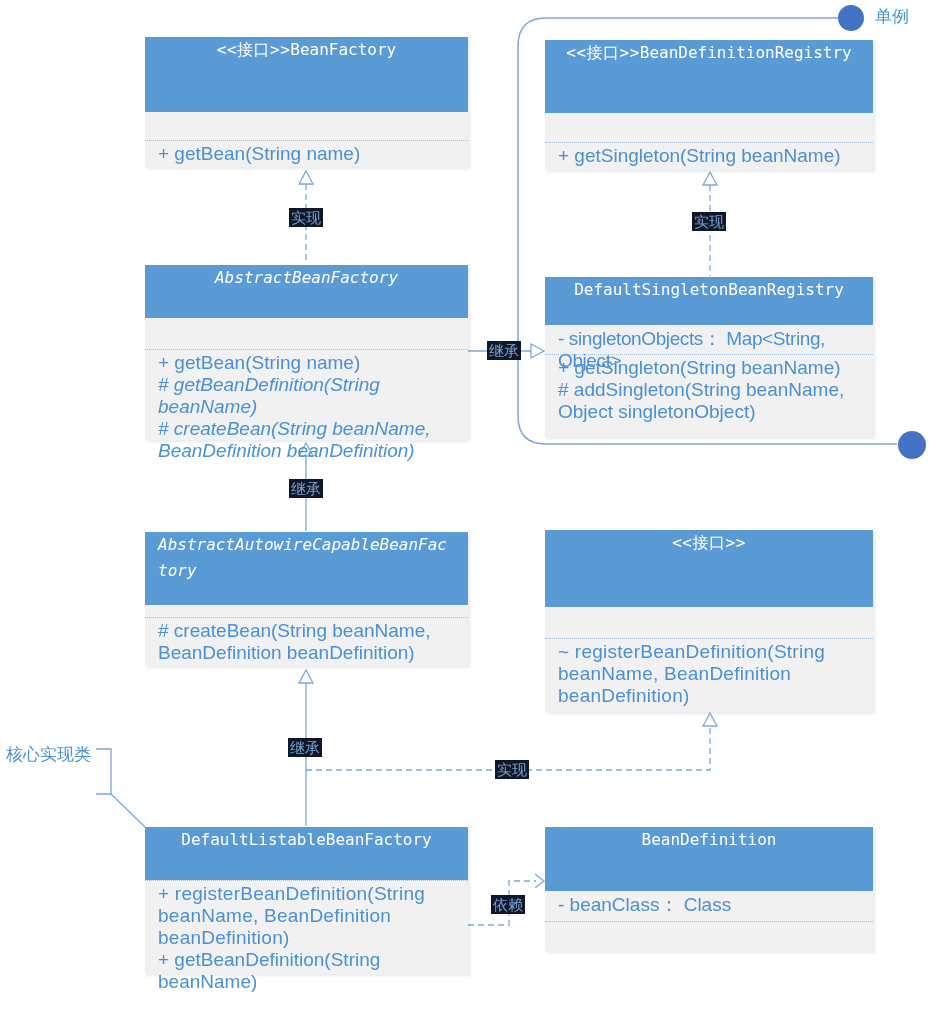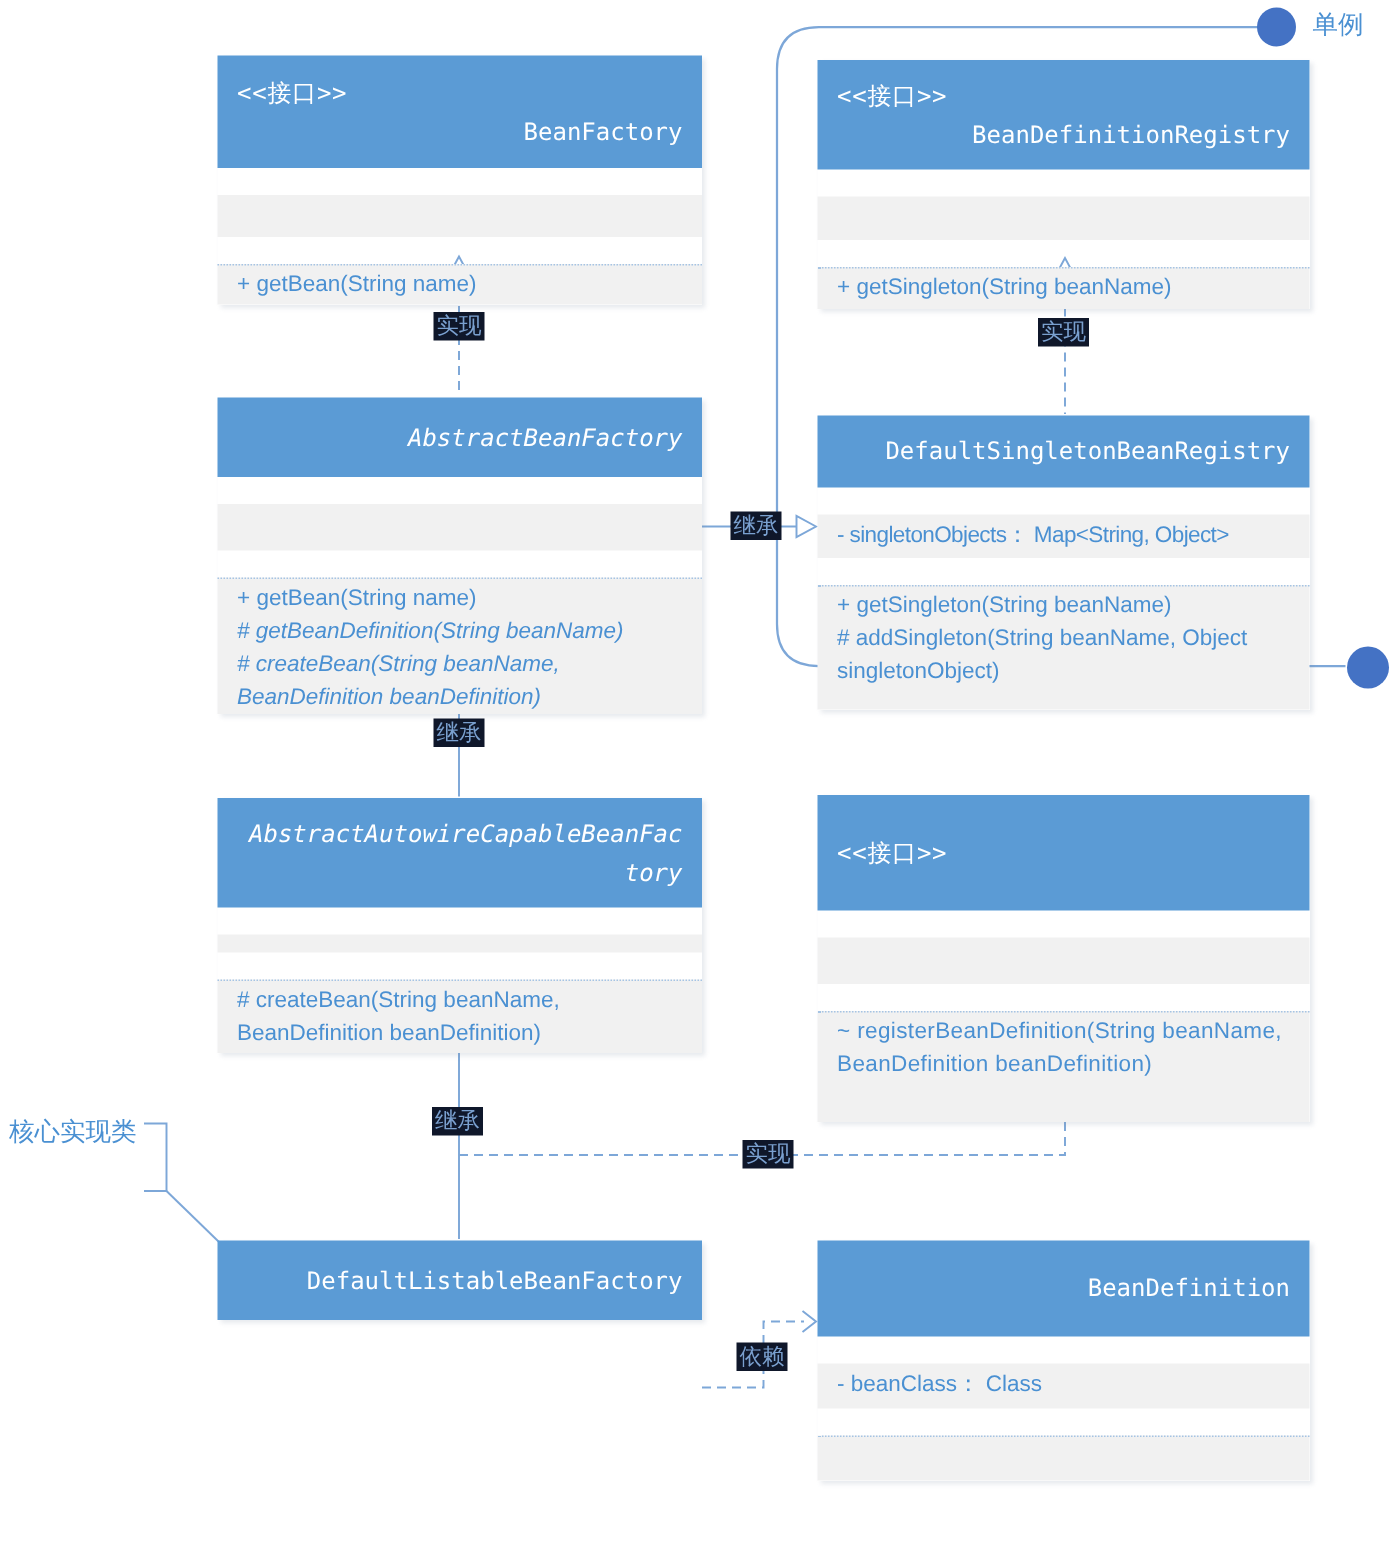--- a/index.html
+++ b/index.html
@@ -9,30 +9,30 @@
   html,body{margin:0;padding:0;background:#fff;}
   #canvas{
     position:relative; width:929px; height:1031px; background:#fff; overflow:hidden;
     font-family:"Liberation Sans", sans-serif;
   }
   #connector-layer{position:absolute; left:0; top:0; pointer-events:none;}
 
   .uml-class{position:absolute; box-shadow:2px 2px 3px rgba(120,140,160,.18);}
   .hdr{
     background:var(--header-blue); color:#fff; box-sizing:border-box;
-    display:flex; flex-direction:column; justify-content:center;
+    display:flex; flex-direction:row; justify-content:center;
     padding:0 13px; font-family:"DejaVu Sans Mono", monospace;
     font-size:16px; line-height:26px;
   }
   .stereo{letter-spacing:.5px;}
-  .title{word-break:break-all;text-align:right;}
+  .title{word-break:break-all;}
   .title.abstract{font-style:italic;}
   .attrs,.methods{
     background:var(--body-gray); box-sizing:border-box; color:var(--text-blue);
-    font-size:15px; line-height:22px; padding:3px 5px 0 13px;margin-top:18px;
+    font-size:19px; line-height:22px; padding:3px 5px 0 13px;
   }
   .methods{border-top:1px dotted var(--divider-blue); padding-top:2px;}
   .line{white-space:normal;}
   .line.italic{font-style:italic;}
   .ls-tight{letter-spacing:-0.4px;}
   .ls-wide{letter-spacing:0.25px;}
 
   .edge-label{
     position:absolute; background:#0f172a; color:var(--label-blue);
     font-size:15px; line-height:19px; padding:0 2px; white-space:nowrap;
@@ -159,20 +159,24 @@
     <div class="attrs" style="height:31px"></div>
     <div class="methods" style="height:74px">
       <div class="line ls-wide">~ registerBeanDefinition(String beanName, BeanDefinition beanDefinition)</div>
     </div>
   </div>
 
   <div class="uml-class" style="left:145px;top:827px;width:323px">
     <div class="hdr" style="height:53px">
       <div class="title">DefaultListableBeanFactory</div>
     </div>
+    <div class="methods" style="height:94px">
+      <div class="line ls-wide">+ registerBeanDefinition(String beanName, BeanDefinition beanDefinition)</div>
+      <div class="line">+ getBeanDefinition(String beanName)</div>
+    </div>
   </div>
 
   <div class="uml-class" style="left:545px;top:827px;width:328px">
     <div class="hdr" style="height:64px">
       <div class="title">BeanDefinition</div>
     </div>
     <div class="attrs" style="height:30px">
       <div class="line">- beanClass： Class</div>
     </div>
     <div class="methods" style="height:30px"></div>

